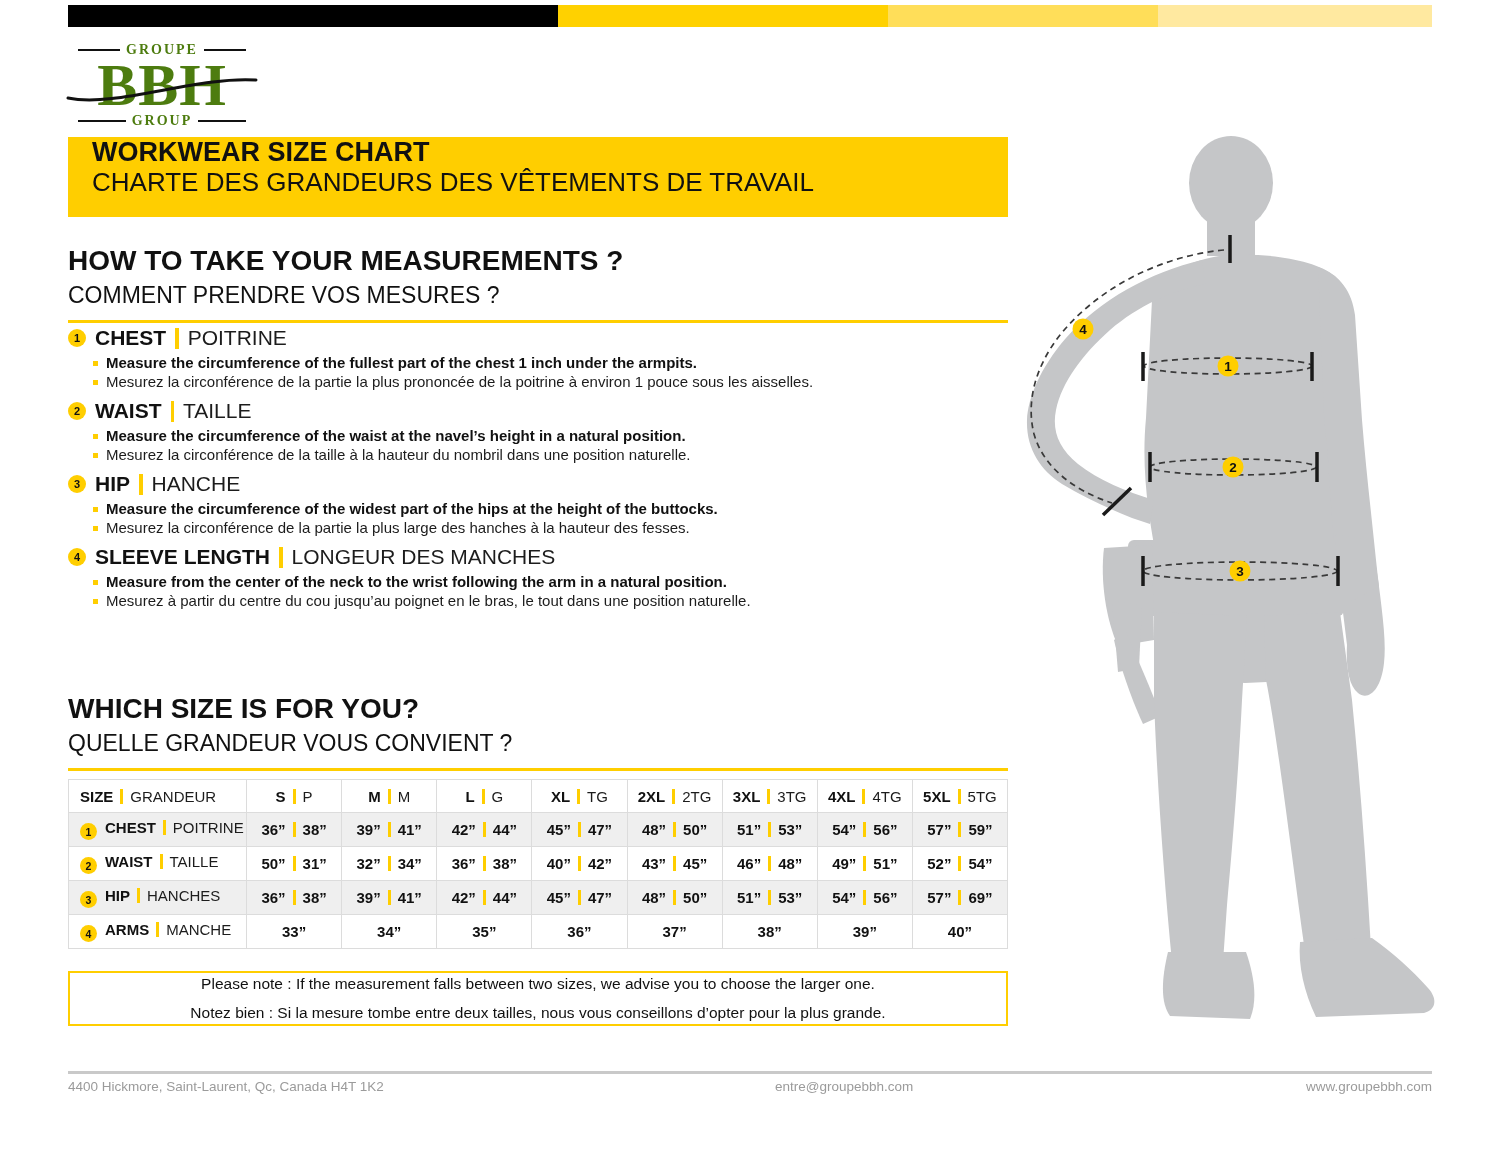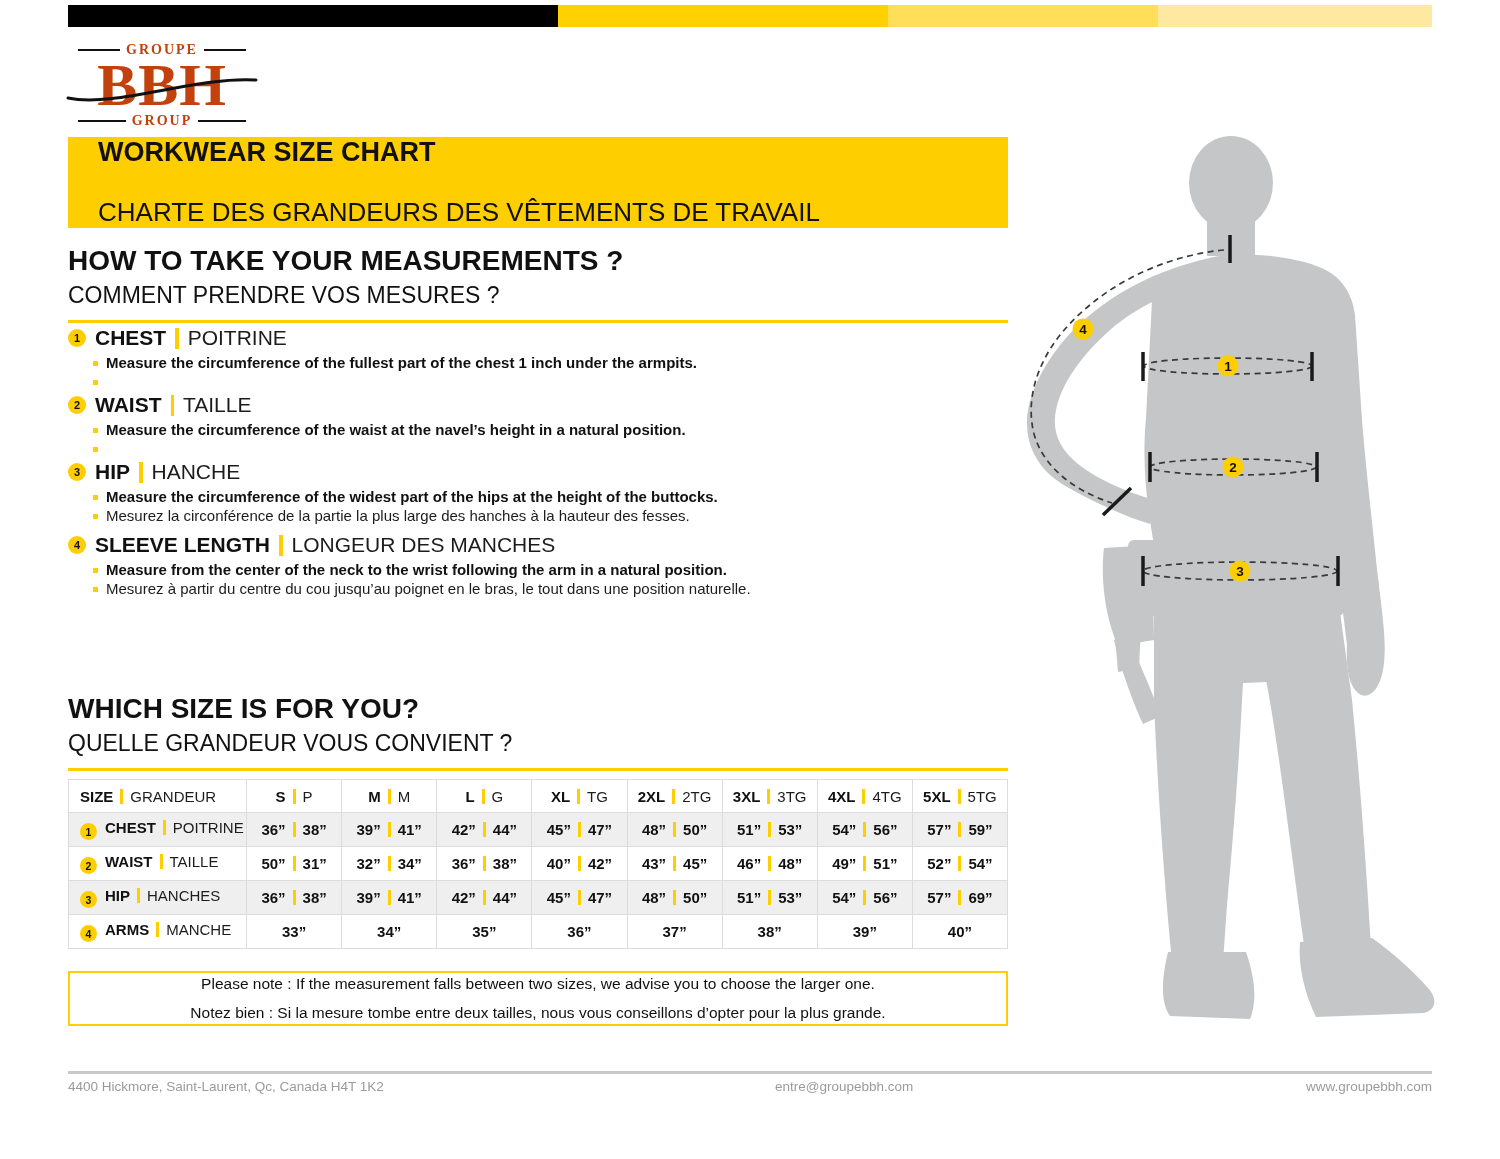--- a/index.html
+++ b/index.html
@@ -9,29 +9,29 @@
     font-family:"Liberation Sans","DejaVu Sans",sans-serif; color:#111;
   }
 
   
   .top-bar { position:absolute; left:68px; top:5px; height:22px; width:1364px; font-size:0; }
   .seg { display:inline-block; height:100%; vertical-align:top; }
   .seg1 { width:490px; } .seg2 { width:330px; } .seg3 { width:270px; } .seg4 { width:274px; }
 
   
   .logo { position:absolute; left:78px; top:42px; width:168px; text-align:center;
-          font-family:"Liberation Serif","DejaVu Serif",serif; color:#c2410c; }
+          font-family:"Liberation Serif","DejaVu Serif",serif; color:#4d7c0f; }
   .logo-row { display:flex; align-items:center; gap:6px; font-size:14px; letter-spacing:2px; font-weight:600; }
   .logo-row::before,.logo-row::after { content:""; flex:1; height:2px; background:#111; }
   .logo-main { position:relative; font-size:60px; line-height:0.92; font-weight:700; letter-spacing:1px; }
   .logo-swoosh { position:absolute; left:-12px; top:0; width:192px; height:60px; pointer-events:none; }
 
   
-  .banner { position:absolute; left:68px; top:137px; width:940px; height:91px;
-            background:var(--yellow); padding-left:30px; display:flex; flex-direction:column; justify-content:space-between; }
+  .banner { position:absolute; left:68px; top:137px; width:940px; height:80px;
+            background:var(--yellow); padding-left:24px; display:flex; flex-direction:column; justify-content:flex-start; }
   .banner-title { font-size:27px; font-weight:700; line-height:1.15; }
   .banner-sub { font-size:26px; font-weight:400; line-height:1.15; }
 
   
   .section-head { position:absolute; left:68px; width:940px; }
   .sh-1 { top:244px; } .sh-2 { top:692px; }
   .sh-en { font-size:28px; font-weight:700; line-height:1.2; }
   .sh-fr { font-size:23px; font-weight:400; line-height:1.2; margin-top:4px; }
   .yellow-rule { height:3px; background:var(--yellow); margin-top:11px; }
 
@@ -117,35 +117,37 @@
         <span class="m-en">CHEST</span>
         <span class="pipe pipe-lg"></span>
         <span class="m-fr">POITRINE</span>
       </div>
       <div class="bullet-row">
         <span class="sq"></span>
         <span class="b-en">Measure the circumference of the fullest part of the chest 1 inch under the armpits.</span>
       </div>
       <div class="bullet-row">
         <span class="sq"></span>
+        <span class="b-fr">Mesurez la circonférence de la partie la plus prononcée de la poitrine à environ 1 pouce sous les aisselles.</span>
       </div>
     </div>
     <div class="m-item">
       <div class="m-head">
         <span class="badge">2</span>
         <span class="m-en">WAIST</span>
         <span class="pipe pipe-lg"></span>
         <span class="m-fr">TAILLE</span>
       </div>
       <div class="bullet-row">
         <span class="sq"></span>
         <span class="b-en">Measure the circumference of the waist at the navel’s height in a natural position.</span>
       </div>
       <div class="bullet-row">
         <span class="sq"></span>
+        <span class="b-fr">Mesurez la circonférence de la taille à la hauteur du nombril dans une position naturelle.</span>
       </div>
     </div>
     <div class="m-item">
       <div class="m-head">
         <span class="badge">3</span>
         <span class="m-en">HIP</span>
         <span class="pipe pipe-lg"></span>
         <span class="m-fr">HANCHE</span>
       </div>
       <div class="bullet-row">

